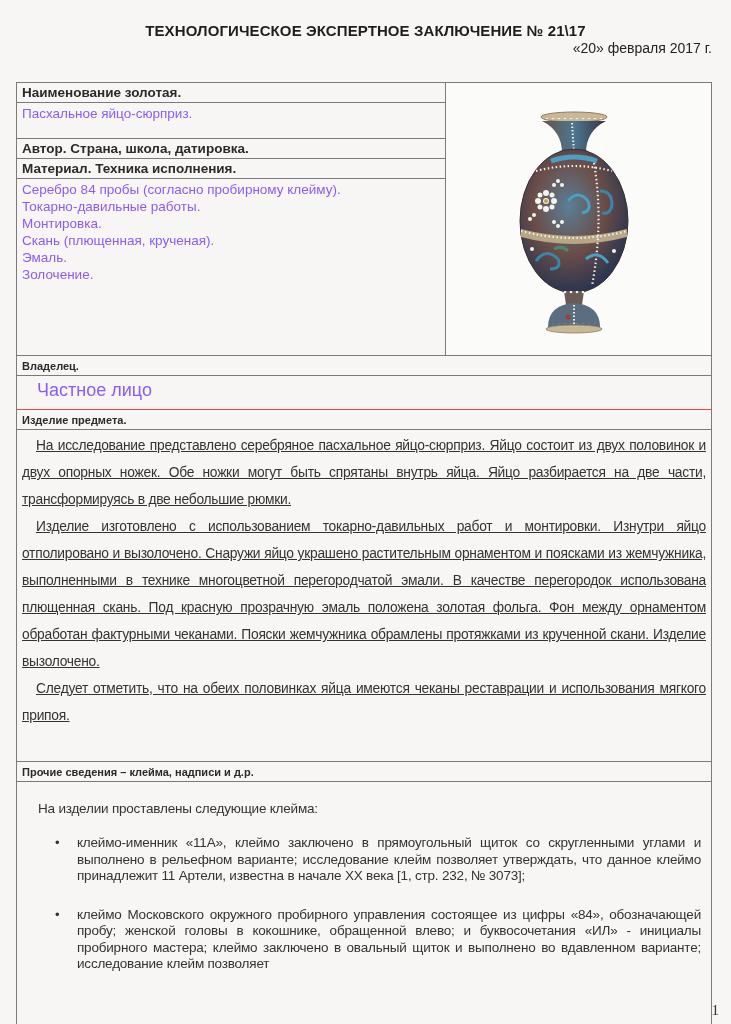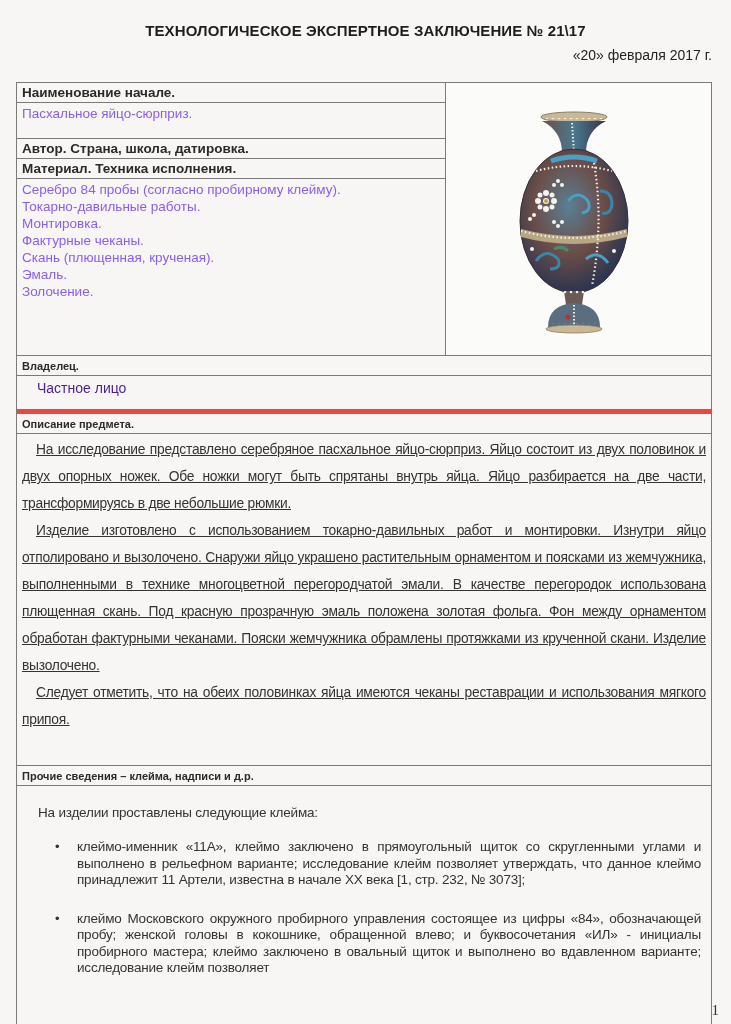--- a/index.html
+++ b/index.html
@@ -9,21 +9,21 @@
     font-family: "Liberation Sans", sans-serif;
     color: #2a2a2a;
     position: relative;
   }
   .title {
     position: absolute; left: 0; top: 22px; width: 731px;
     text-align: center; font-weight: bold; font-size: 15px; color: #1e1e1e;
     letter-spacing: 0.1px;
   }
   .date {
-    position: absolute; right: 19px; top: 47px;
+    position: absolute; right: 19px; top: 40px;
     font-size: 14px; color: #222;
   }
   .table {
     position: absolute; left: 16px; top: 82px; width: 696px;
     border: 1px solid #7a7a7a;
     box-sizing: border-box;
   }
   .top-area { display: flex; border-bottom: 1px solid #7a7a7a; }
   .left-col { width: 428px; border-right: 1px solid #7a7a7a; }
   .right-col { flex: 1; position: relative; height: 272px; background: #fbfbfa; }
@@ -36,22 +36,22 @@
     font-size: 13.5px; color: #8b5cf6; padding: 2px 5px 0 5px; line-height: 17px;
     border-bottom: 1px solid #7a7a7a;
   }
   .val.last { border-bottom: none; }
   .full-hdr {
     font-weight: bold; font-size: 11px; padding: 1px 5px 0 5px;
     height: 18px; line-height: 18px; border-bottom: 1px solid #7a7a7a;
     font-family: "Liberation Sans", sans-serif;
   }
   .owner {
-    font-size: 14px; padding: 4px 5px 0 20px; height: 29px;
-    border-bottom: 5px solid #ef4444; color: #4c1d95;
+    font-size: 18px; padding: 4px 5px 0 20px; height: 29px;
+    border-bottom: 1px solid #ef4444; color: #8b5cf6;
   }
   .desc {
     font-size: 13.8px; padding: 2px 5px 0 5px; height: 329px;
     border-bottom: 1px solid #7a7a7a; color: #333;
     letter-spacing: -0.25px;
   }
   .desc p {
     margin: 0; text-indent: 14px; text-align: justify; line-height: 27px; text-decoration: underline;
   }
   .other-body { padding: 18px 10px 0 20px; font-size: 13.5px; color: #333; letter-spacing: -0.2px; height: 262px; overflow: hidden;}
@@ -72,29 +72,28 @@
 </style>
 </head>
 <body>
 
 <div class="title">ТЕХНОЛОГИЧЕСКОЕ ЭКСПЕРТНОЕ ЗАКЛЮЧЕНИЕ № 21\17</div>
 <div class="date">«20» февраля 2017 г.</div>
 
 <div class="table">
   <div class="top-area">
     <div class="left-col">
-      <div class="hdr">Наименование начале.</div>
+      <div class="hdr">Наименование золотая.</div>
       <div class="val" style="height:33px;">Пасхальное яйцо-сюрприз.</div>
       <div class="hdr">Автор. Страна, школа, датировка.</div>
       <div class="hdr">Материал. Техника исполнения.</div>
       <div class="val last" style="height:128px;">
         <div>Серебро 84 пробы (согласно пробирному клейму).</div>
         <div>Токарно-давильные работы.</div>
         <div>Монтировка.</div>
-        <div>Фактурные чеканы.</div>
         <div>Скань (плющенная, крученая).</div>
         <div>Эмаль.</div>
         <div>Золочение.</div>
       </div>
     </div>
     <div class="right-col">
       <svg class="photo-svg" width="170" height="260" viewBox="0 0 170 260">
         <defs>
           <pattern id="pearls" width="6" height="6" patternUnits="userSpaceOnUse">
             <circle cx="3" cy="3" r="1.3" fill="#f2efe6"></circle>
@@ -168,21 +167,21 @@
         <circle cx="72" cy="226" r="2.5" fill="#b0362e"></circle>
         <ellipse cx="78" cy="238" rx="28" ry="4" fill="#c9b896" stroke="#8a7a60" stroke-width="0.8"></ellipse>
         <rect x="52" y="232" width="52" height="4" fill="url(#pearls)"></rect>
       </svg>
     </div>
   </div>
 
   <div class="full-hdr">Владелец.</div>
   <div class="owner">Частное лицо</div>
 
-  <div class="full-hdr">Описание предмета.</div>
+  <div class="full-hdr">Изделие предмета.</div>
   <div class="desc">
     <p>На исследование представлено серебряное пасхальное яйцо-сюрприз. Яйцо состоит из двух половинок и двух опорных ножек. Обе ножки могут быть спрятаны внутрь яйца. Яйцо разбирается на две части, трансформируясь в две небольшие рюмки.</p>
     <p>Изделие изготовлено с использованием токарно-давильных работ и монтировки. Изнутри яйцо отполировано и вызолочено. Снаружи яйцо украшено растительным орнаментом и поясками из жемчужника, выполненными в технике многоцветной перегородчатой эмали. В качестве перегородок использована плющенная скань. Под красную прозрачную эмаль положена золотая фольга. Фон между орнаментом обработан фактурными чеканами. Пояски жемчужника обрамлены протяжками из крученной скани. Изделие вызолочено.</p>
     <p>Следует отметить, что на обеих половинках яйца имеются чеканы реставрации и использования мягкого припоя.</p>
   </div>
 
   <div class="full-hdr">Прочие сведения – клейма, надписи и д.р.</div>
   <div class="other-body">
     <p class="other-intro">На изделии проставлены следующие клейма:</p>
     <ul class="marks">

